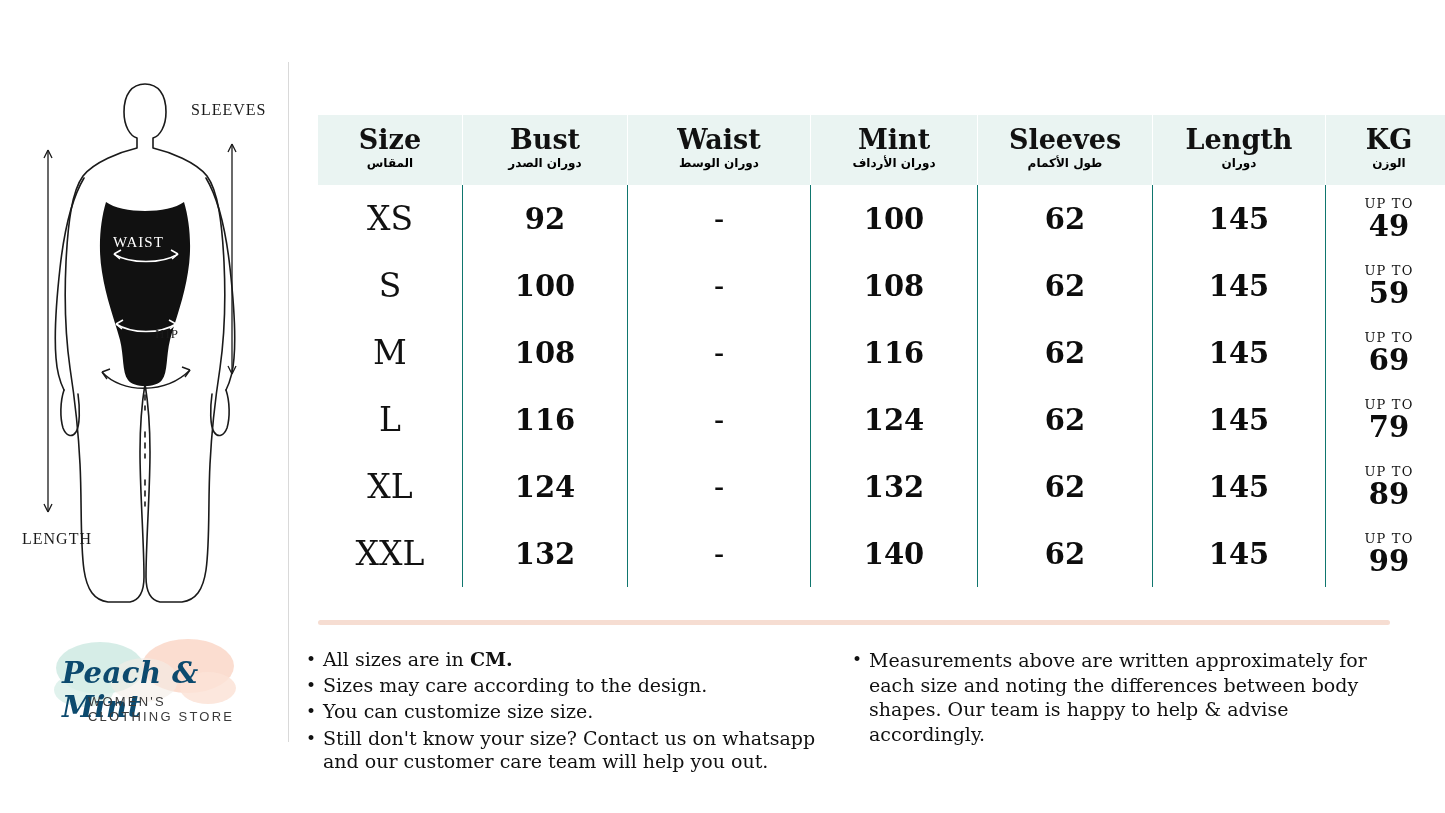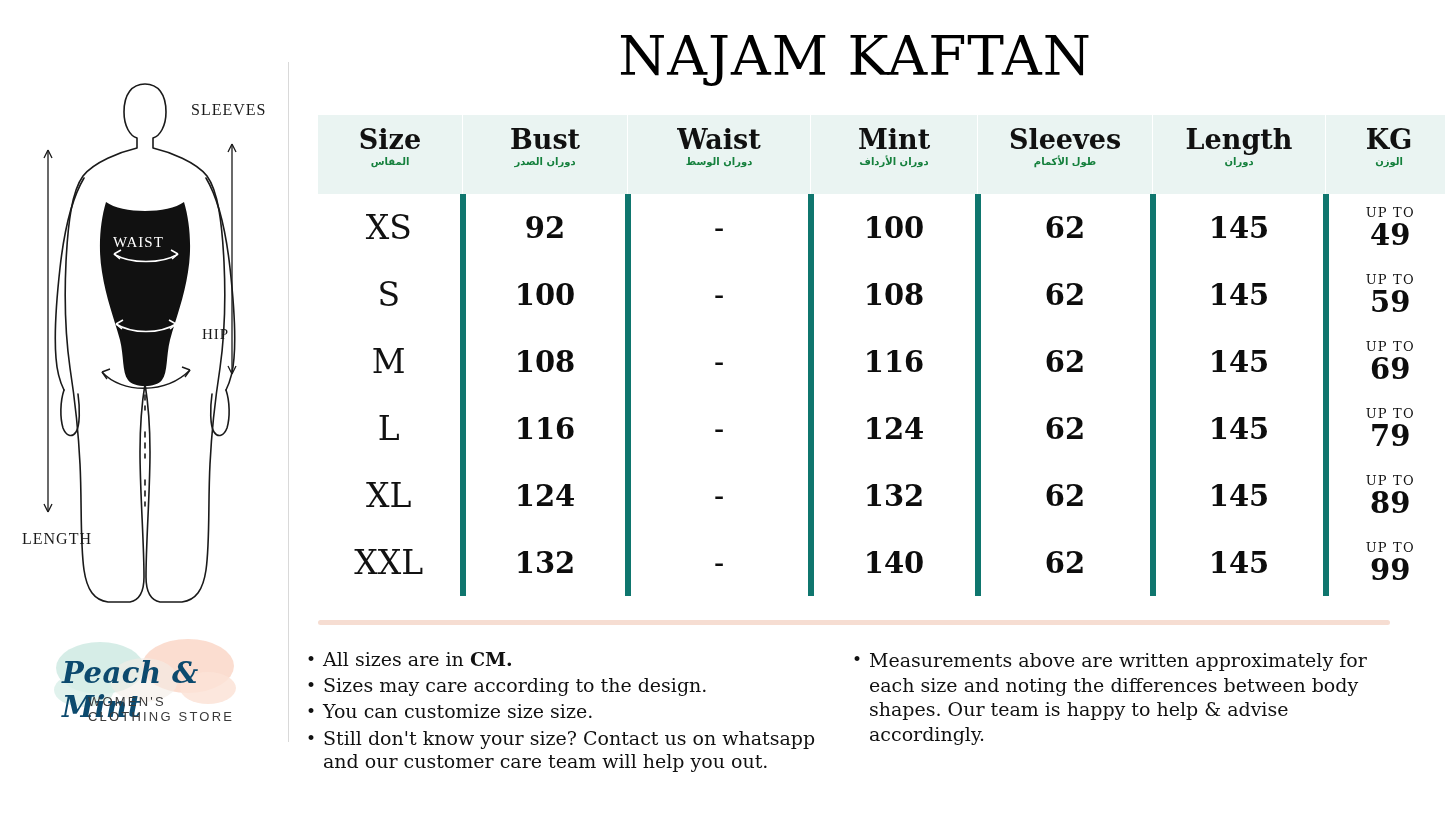--- a/index.html
+++ b/index.html
@@ -76,24 +76,23 @@
     left: 113px;
     top: 234px;
     font-size: 15px;
     letter-spacing: 1px;
     color: #ffffff;
   }
   .label-hip {
     position: absolute;
     left: 155px;
     top: 326px;
-    font-size: 15px;
+    font-size: 13px;
     letter-spacing: 1px;
     color: #1a1a1a;
-    margin-left: 47px;
   }
 
   
   .logo-wrap {
     position: absolute;
     left: 48px;
     top: 628px;
     width: 200px;
     height: 110px;
   }
@@ -138,41 +137,41 @@
     top: 115px;
     width: 1072px;
   }
   table.size-table {
     border-collapse: collapse;
     width: 1072px;
     table-layout: fixed;
   }
   table.size-table thead th {
     background: #eaf4f2;
-    padding: 11px 4px 25px 4px;
+    padding: 11px 4px 13px 4px;
     border-left: 1px solid #ffffff;
     vertical-align: middle;
   }
   table.size-table thead th:first-child { border-left: none; }
   .th-en {
     font-size: 27px;
     line-height: 1.05;
     color: #111111;
     font-family: "DejaVu Serif", serif;
   }
   .th-ar {
-    font-size: 10px;
+    font-size: 12px;
     line-height: 1.5;
-    color: #15803d;
+    color: #000000;
     direction: rtl;
     font-family: "DejaVu Sans", sans-serif;
   }
   table.size-table tbody td {
     text-align: center;
-    border-left: 6px solid #0f766e;
+    border-left: 1px solid #0f766e;
     padding: 0;
     height: 67px;
     vertical-align: middle;
   }
   table.size-table tbody td:first-child { border-left: none; margin-top: 41px; }
   .cell-size {
     font-size: 33px;
     font-family: "DejaVu Serif", serif;
     color: #111111;
   }
@@ -331,21 +330,20 @@
           <ellipse cx="96" cy="52" rx="34" ry="22" fill="#f4ece6" opacity="0.6"></ellipse>
         </g>
       </svg>
       <div class="logo-name">Peach &amp; Mint</div>
       <div class="logo-sub">WOMEN'S CLOTHING STORE</div>
     </div>
   </div>
 
   <div class="divider-vert"></div>
 
-  <div class="title">NAJAM KAFTAN</div>
 
   <div class="table-wrap">
     <table class="size-table">
       <thead>
         <tr>
           <th style="width:136px">
             <div class="th-en">Size</div>
             <div class="th-ar">المقاس</div>
           </th>
           <th style="width:156px">

